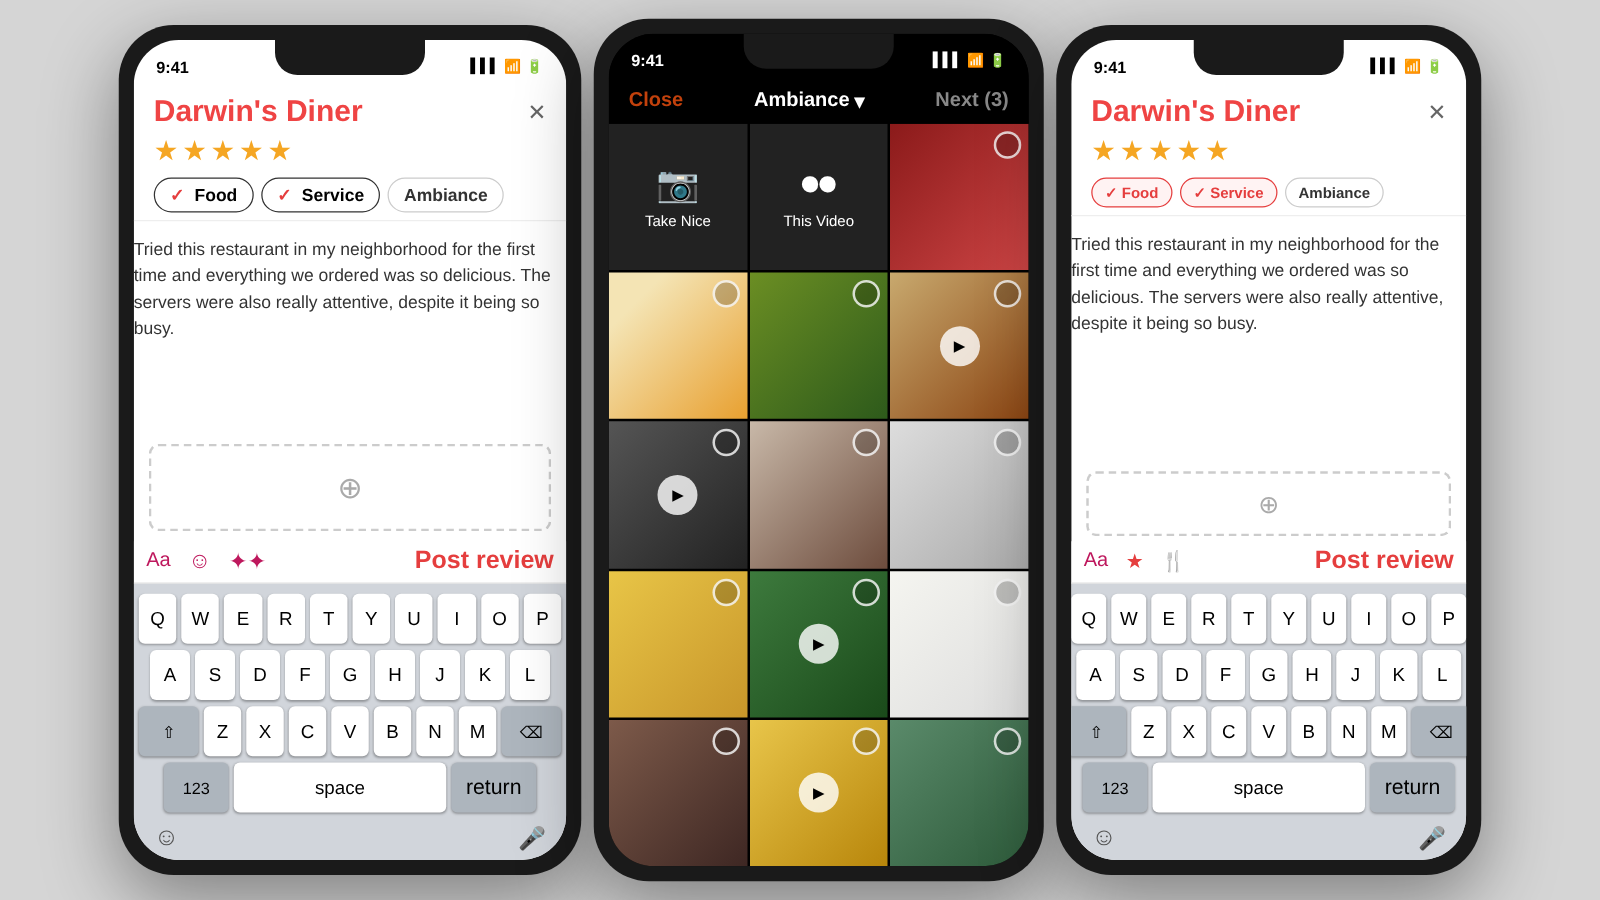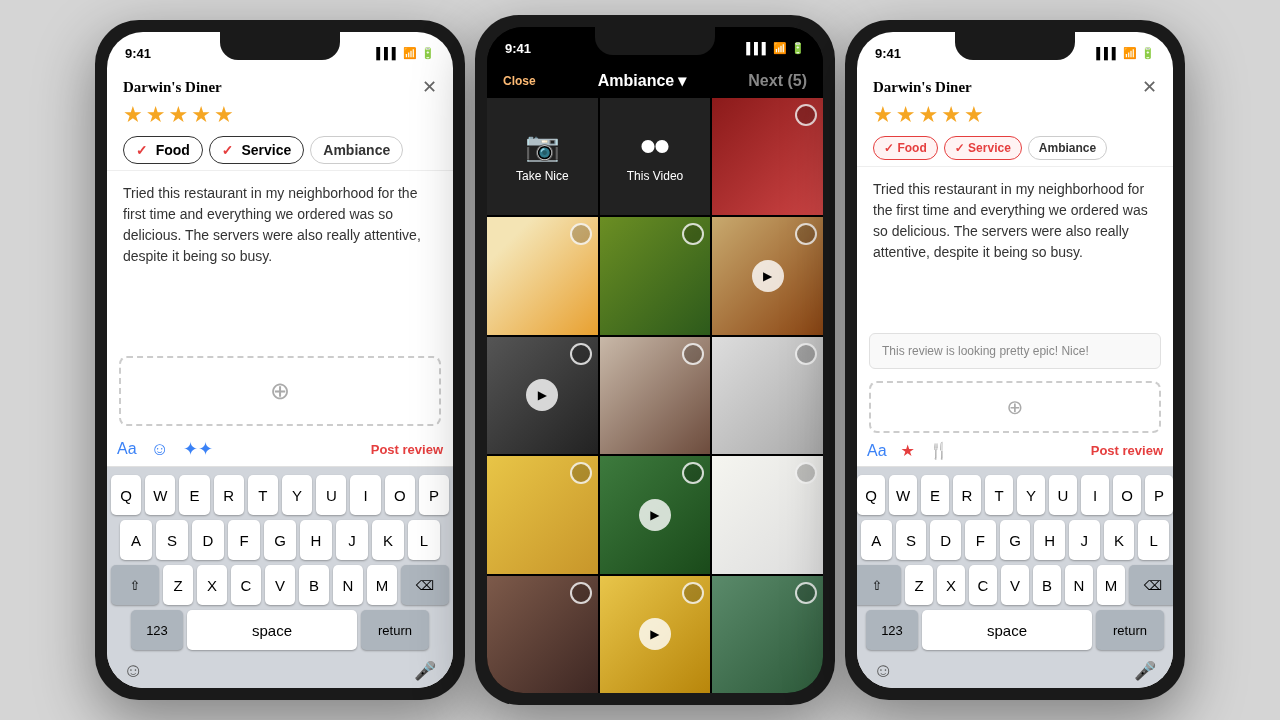--- a/index.html
+++ b/index.html
@@ -90,24 +90,23 @@
     }
 
     .review-title-row {
       display: flex;
       justify-content: space-between;
       align-items: center;
       margin-bottom: 4px;
     }
 
     .review-title {
-      font-size: 15px;
+      font-size: 24px;
       font-weight: 700;
-      color: #000000;
-      font-family: Liberation Serif, serif;
+      color: #ef4444;
     }
 
     .close-btn {
       font-size: 18px;
       color: #666;
       cursor: pointer;
       background: none;
       border: none;
     }
 
@@ -138,21 +137,21 @@
 
     .tag.active {
       border-color: #333;
       color: #000;
       background: #fff;
     }
 
     .tag .checkmark { color: #e53e3e; margin-right: 4px; }
 
     .review-body {
-      padding: 12px 16px;
+      padding: 12px 0;
       flex: 1;
     }
 
     .review-text {
       font-size: 14px;
       color: #333;
       line-height: 1.5;
     }
 
     .photo-add-area {
@@ -177,22 +176,22 @@
     .keyboard-toolbar {
       display: flex;
       justify-content: space-between;
       align-items: center;
       padding: 4px 10px 6px;
       background: #fff;
       border-bottom: 1px solid #e0e0e0;
     }
 
     .keyboard-toolbar-icons { display: flex; gap: 14px; align-items: center; }
-    .kb-icon { font-size: 16px; color: #3b82f6; }
-    .post-review-btn { color: #e53e3e; font-weight: 700; font-size: 13px; cursor: pointer; background: none; border: none; }
+    .kb-icon { font-size: 16px; color: #be185d; }
+    .post-review-btn { color: #e53e3e; font-weight: 700; font-size: 20px; cursor: pointer; background: none; border: none; }
 
     .key-row {
       display: flex;
       justify-content: center;
       gap: 4px;
       margin-bottom: 5px;
     }
 
     .key {
       background: #fff;
@@ -212,21 +211,21 @@
       max-width: 32px;
     }
 
     .key.dark {
       background: #adb5bd;
       color: #000;
     }
 
     .key.wide { max-width: 52px; min-width: 48px; font-size: 13px; }
     .key.space { max-width: 170px; min-width: 140px; }
-    .key.return { max-width: 68px; min-width: 60px; font-size: 13px; }
+    .key.return { max-width: 68px; min-width: 60px; font-size: 17px; }
 
     .keyboard-bottom-row {
       display: flex;
       justify-content: space-between;
       align-items: center;
       padding: 4px 12px 2px;
     }
     .kb-emoji { font-size: 20px; color: #555; }
     .kb-mic { font-size: 18px; color: #555; }
 
@@ -240,21 +239,21 @@
 
     .photo-nav {
       display: flex;
       justify-content: space-between;
       align-items: center;
       padding: 8px 16px;
       background: #000;
       color: #fff;
     }
 
-    .photo-nav-close { color: #fdba74; font-size: 12px; font-weight: 600; cursor: pointer; }
+    .photo-nav-close { color: #c2410c; font-size: 16px; font-weight: 600; cursor: pointer; }
     .photo-nav-recents { color: #fff; font-size: 16px; font-weight: 600; cursor: pointer; display: flex; align-items: center; gap: 4px; }
     .photo-nav-next { color: #888; font-size: 16px; font-weight: 600; }
 
     .photo-grid {
       display: grid;
       grid-template-columns: repeat(3, 1fr);
       gap: 2px;
       flex: 1;
       overflow: hidden;
     }
@@ -471,21 +470,21 @@
             <span style="color:#fff;">🔋</span>
           </div>
         </div>
 
         <div class="photo-nav">
           <span class="photo-nav-close">Close</span>
           <span class="photo-nav-recents">
             <span>Ambiance</span>
             <span>▾</span>
           </span>
-          <span class="photo-nav-next">Next (5)</span>
+          <span class="photo-nav-next">Next (3)</span>
         </div>
 
         <div class="photo-grid">
 
           <div class="photo-cell special" style="min-height:100px;">
             <span class="cam-icon">📷</span>
             <span class="cam-label">Take Nice</span>
           </div>
           <div class="photo-cell special" style="min-height:100px;">
             <span class="cam-icon">⏺⏺</span>
@@ -582,23 +581,20 @@
             <div class="tag-sm">
               <span>Ambiance</span>
             </div>
           </div>
         </div>
 
         <div class="review-body">
           <p class="review-text">Tried this restaurant in my neighborhood for the first time and everything we ordered was so delicious. The servers were also really attentive, despite it being so busy.</p>
         </div>
 
-        <div class="review-hint">
-          <span>This review is looking pretty epic! Nice!</span>
-        </div>
 
         <div class="photo-add-area" style="margin: 4px 12px; height: 52px;">
           <span style="font-size:20px;color:#aaa;">⊕</span>
         </div>
 
         <div class="keyboard-toolbar">
           <div class="keyboard-toolbar-icons">
             <span class="kb-icon">Aa</span>
             <span class="kb-icon" style="font-size:16px;color:#e53e3e;">★</span>
             <span class="kb-icon" style="font-size:16px;">🍴</span>

